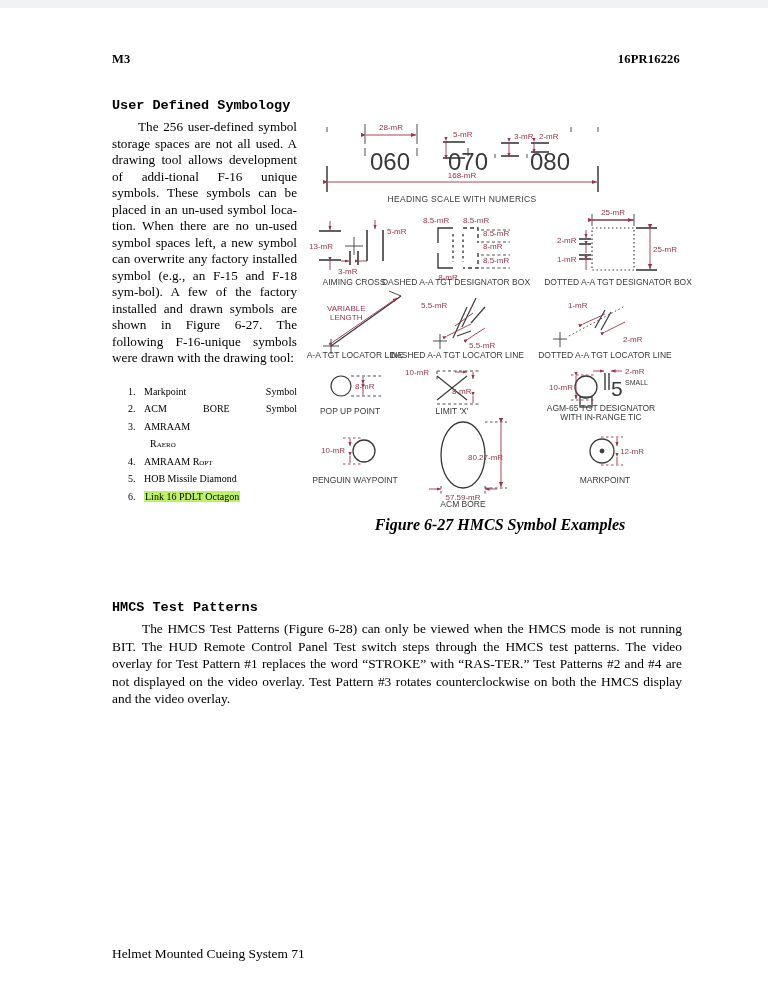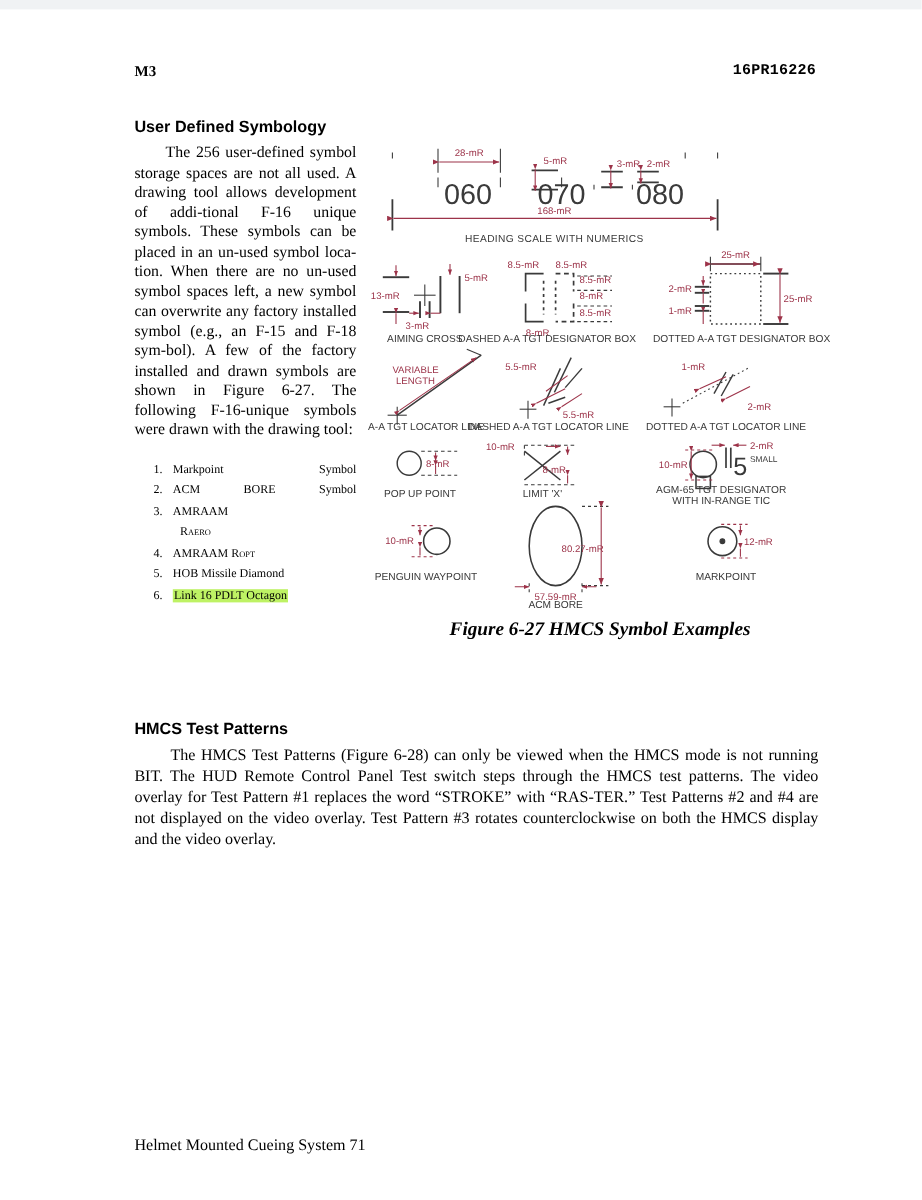--- a/index.html
+++ b/index.html
@@ -34,34 +34,34 @@
     position: absolute;
     top: 44px;
     left: 112px;
     width: 568px;
     font-family: "Liberation Serif", serif;
     font-weight: bold;
     font-size: 12.5px;
     letter-spacing: .2px;
   }
   .runhead .left { float: left; }
-  .runhead .right { float: right; font-family: Liberation Mono, monospace; }
+  .runhead .right { float: right; }
 
   
   .col-left {
     position: absolute;
     left: 112px;
     top: 90px;
     width: 185px;
   }
   h2.sec {
     font-size: 13.5px;
     font-weight: bold;
     margin: 0 0 6px 0;
-    font-family: Liberation Sans, sans-serif;
+    font-family: Liberation Mono, monospace;
   }
   p.body {
     margin: 0;
     font-size: 13.2px;
     line-height: 16.5px;
     text-align: justify;
     text-indent: 26px;
     hyphens: manual;
   }
   ol.symlist {

